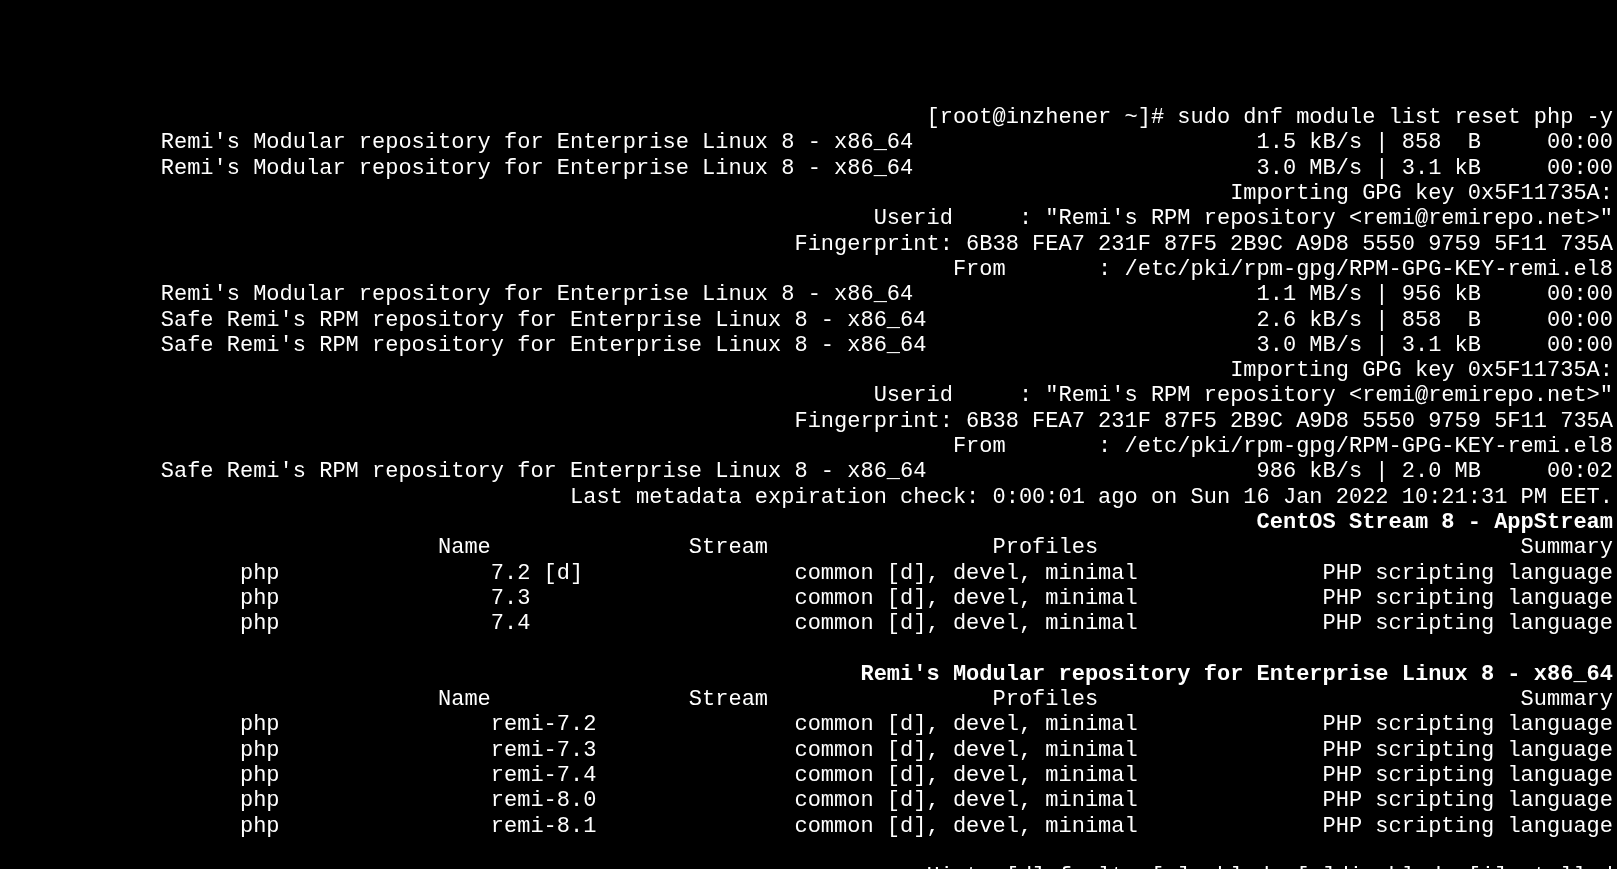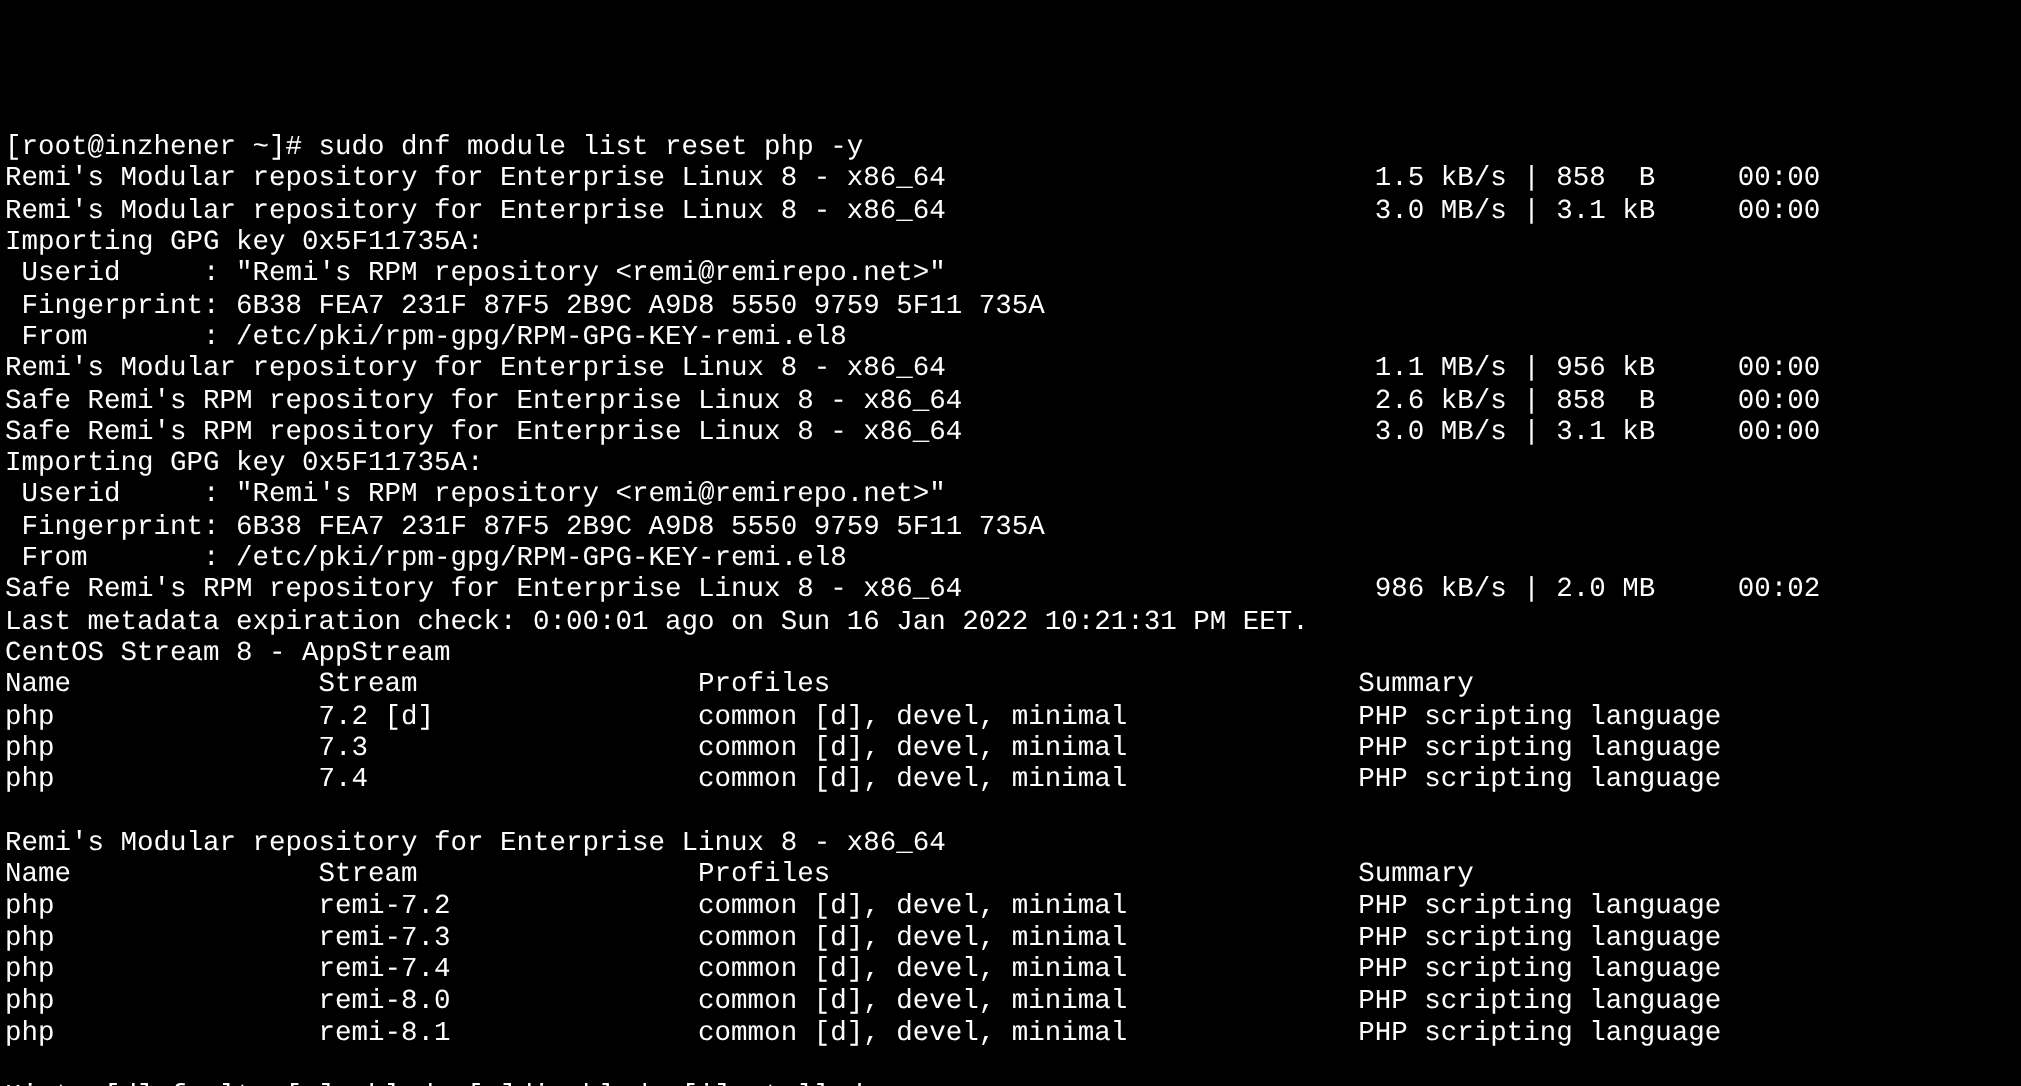--- a/index.html
+++ b/index.html
@@ -13,24 +13,25 @@
       font-family: 'Courier New', monospace;
       font-size: 22px;
       line-height: 1.15;
       padding: 4px 4px;
       width: 1617px;
       height: 869px;
       white-space: pre;
       overflow: hidden;
     }
     .bold {
-      font-weight: normal;
+      font-weight: bold;
     }
     .line {
       display: block;
+      text-align: right;
     }
   </style>
 </head>
 <body>
 
 
 
 <div id="terminal"><span class="line">[root@inzhener ~]# sudo dnf module list reset php -y</span><span class="line">Remi's Modular repository for Enterprise Linux 8 - x86_64                          1.5 kB/s | 858  B     00:00</span><span class="line">Remi's Modular repository for Enterprise Linux 8 - x86_64                          3.0 MB/s | 3.1 kB     00:00</span><span class="line">Importing GPG key 0x5F11735A:</span><span class="line"> Userid     : "Remi's RPM repository &lt;remi@remirepo.net&gt;"</span><span class="line"> Fingerprint: 6B38 FEA7 231F 87F5 2B9C A9D8 5550 9759 5F11 735A</span><span class="line"> From       : /etc/pki/rpm-gpg/RPM-GPG-KEY-remi.el8</span><span class="line">Remi's Modular repository for Enterprise Linux 8 - x86_64                          1.1 MB/s | 956 kB     00:00</span><span class="line">Safe Remi's RPM repository for Enterprise Linux 8 - x86_64                         2.6 kB/s | 858  B     00:00</span><span class="line">Safe Remi's RPM repository for Enterprise Linux 8 - x86_64                         3.0 MB/s | 3.1 kB     00:00</span><span class="line">Importing GPG key 0x5F11735A:</span><span class="line"> Userid     : "Remi's RPM repository &lt;remi@remirepo.net&gt;"</span><span class="line"> Fingerprint: 6B38 FEA7 231F 87F5 2B9C A9D8 5550 9759 5F11 735A</span><span class="line"> From       : /etc/pki/rpm-gpg/RPM-GPG-KEY-remi.el8</span><span class="line">Safe Remi's RPM repository for Enterprise Linux 8 - x86_64                         986 kB/s | 2.0 MB     00:02</span><span class="line">Last metadata expiration check: 0:00:01 ago on Sun 16 Jan 2022 10:21:31 PM EET.</span><span class="line bold">CentOS Stream 8 - AppStream</span><span class="line">Name               Stream                 Profiles                                Summary</span><span class="line">php                7.2 [d]                common [d], devel, minimal              PHP scripting language</span><span class="line">php                7.3                    common [d], devel, minimal              PHP scripting language</span><span class="line">php                7.4                    common [d], devel, minimal              PHP scripting language</span><span class="line"> </span><span class="line bold">Remi's Modular repository for Enterprise Linux 8 - x86_64</span><span class="line">Name               Stream                 Profiles                                Summary</span><span class="line">php                remi-7.2               common [d], devel, minimal              PHP scripting language</span><span class="line">php                remi-7.3               common [d], devel, minimal              PHP scripting language</span><span class="line">php                remi-7.4               common [d], devel, minimal              PHP scripting language</span><span class="line">php                remi-8.0               common [d], devel, minimal              PHP scripting language</span><span class="line">php                remi-8.1               common [d], devel, minimal              PHP scripting language</span><span class="line"> </span><span class="line">Hint: [d]efault, [e]nabled, [x]disabled, [i]nstalled</span></div>
 
 

